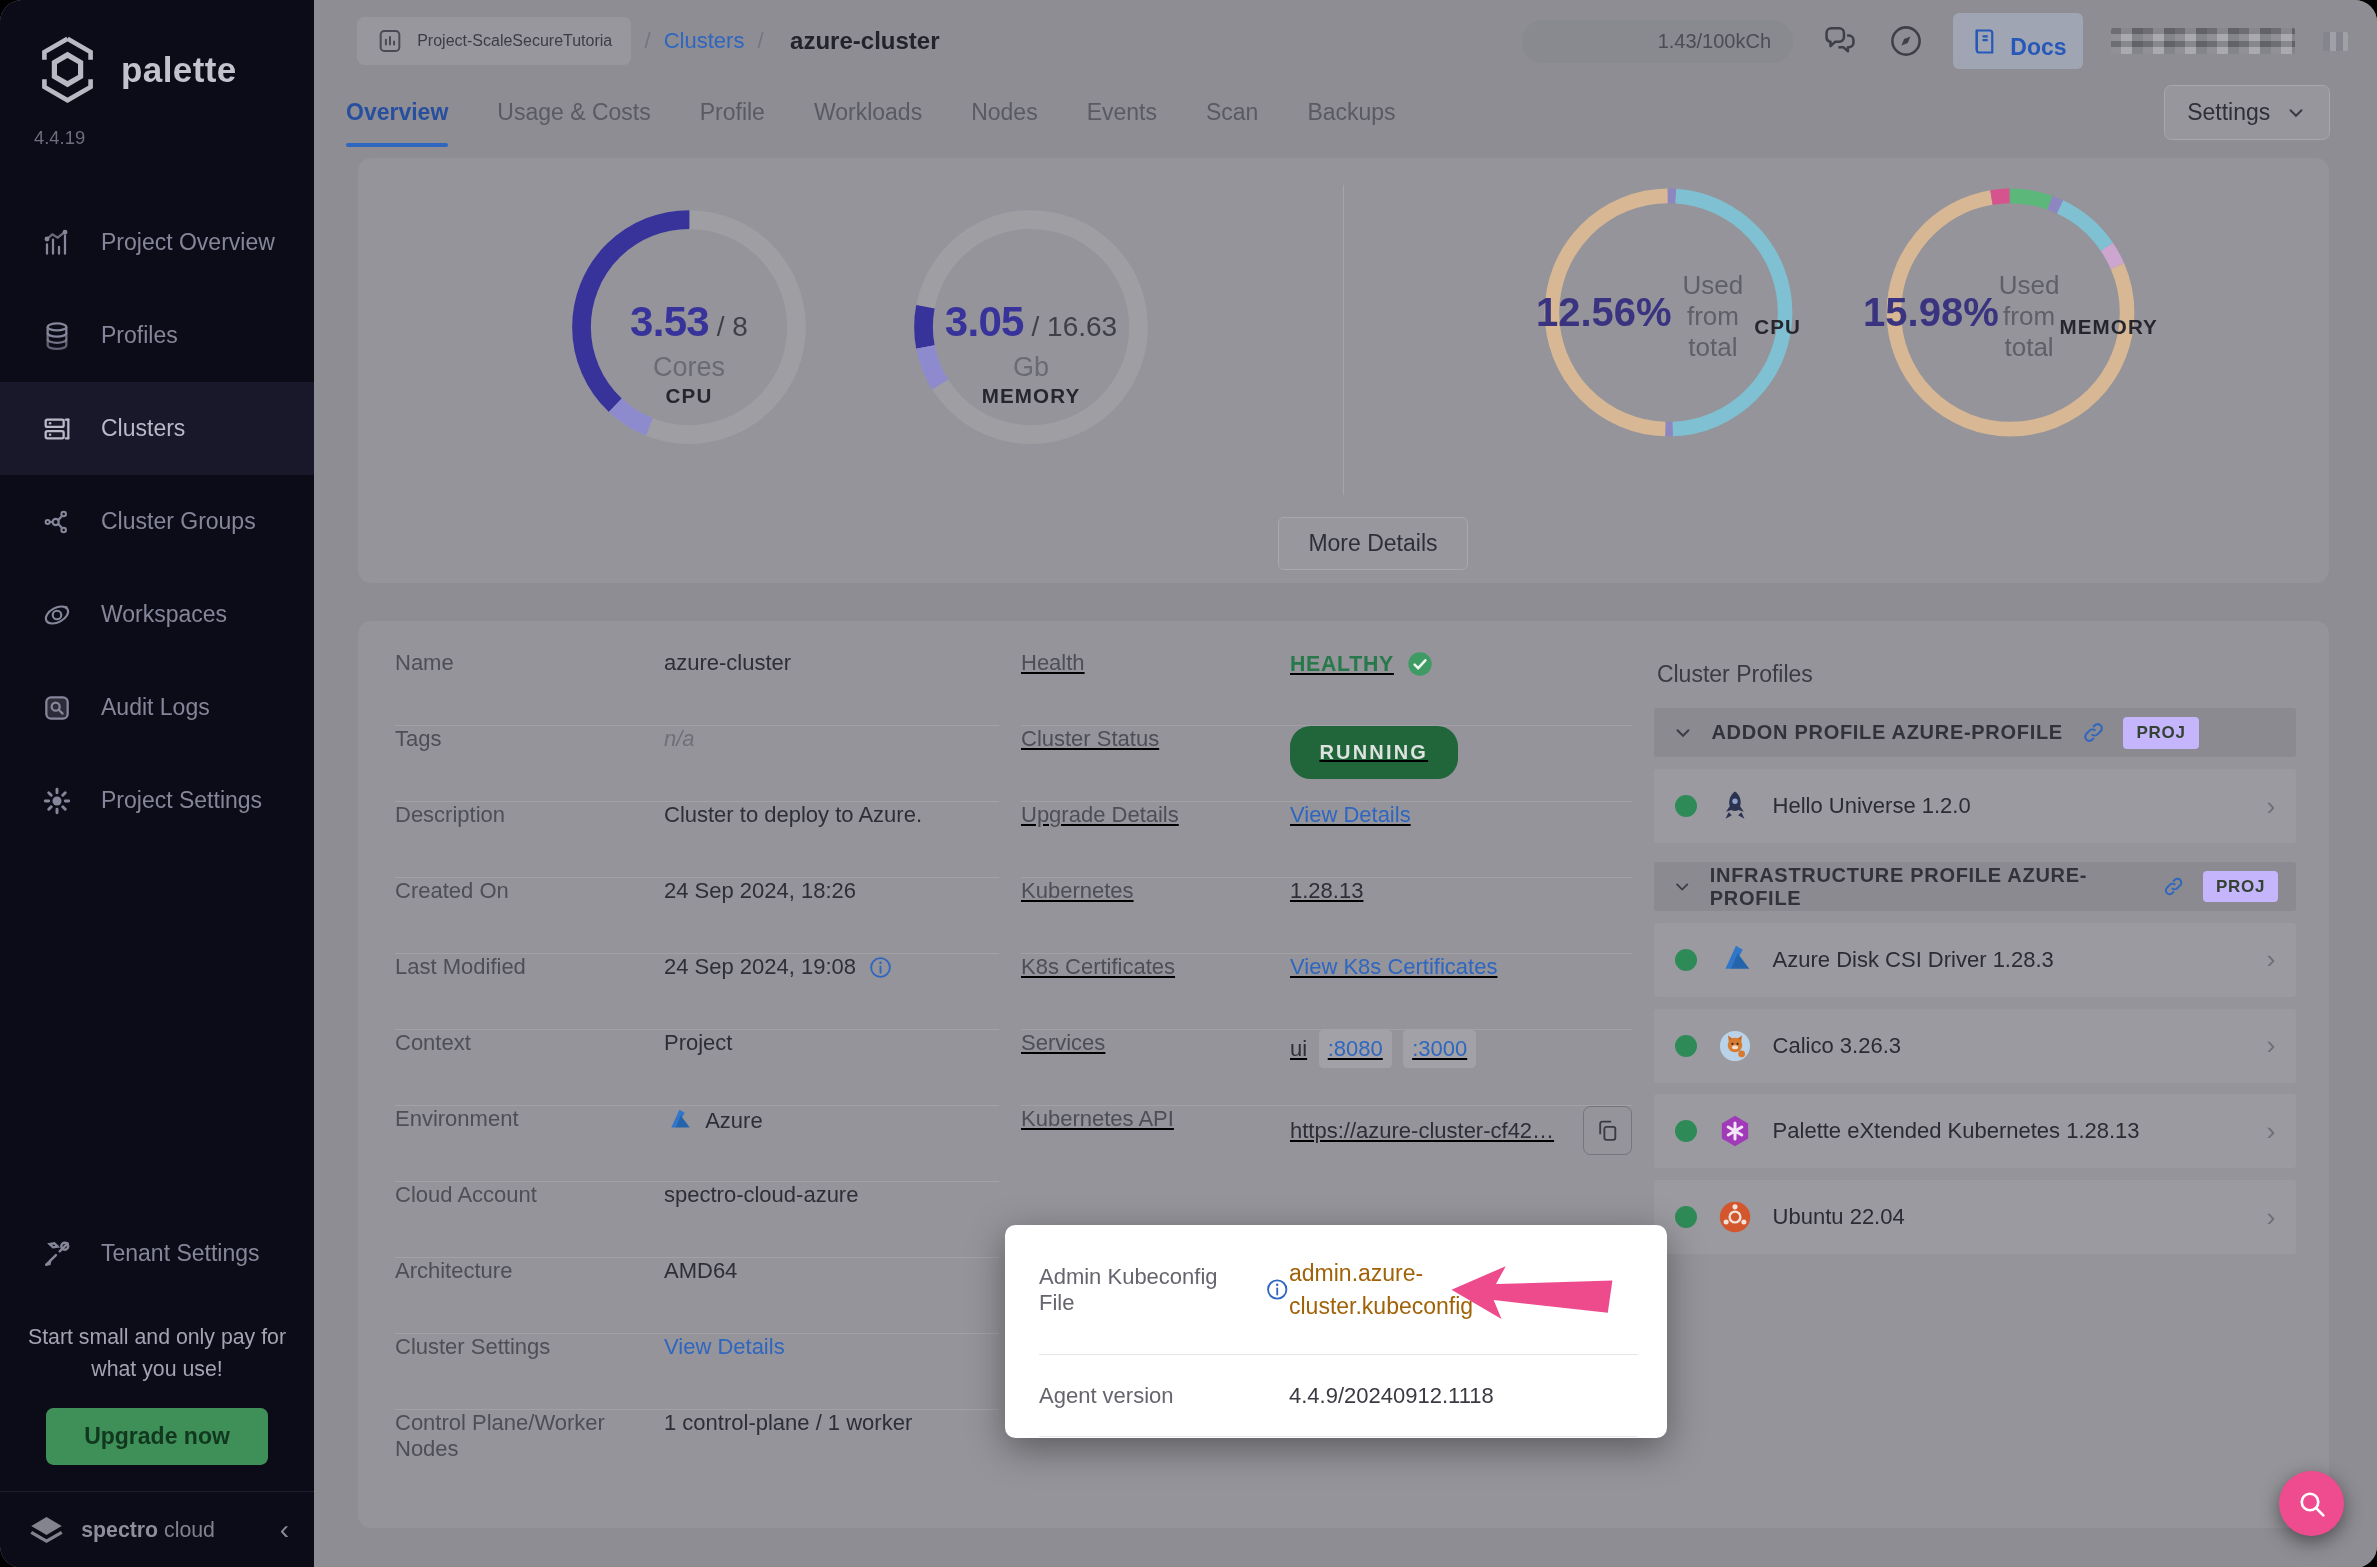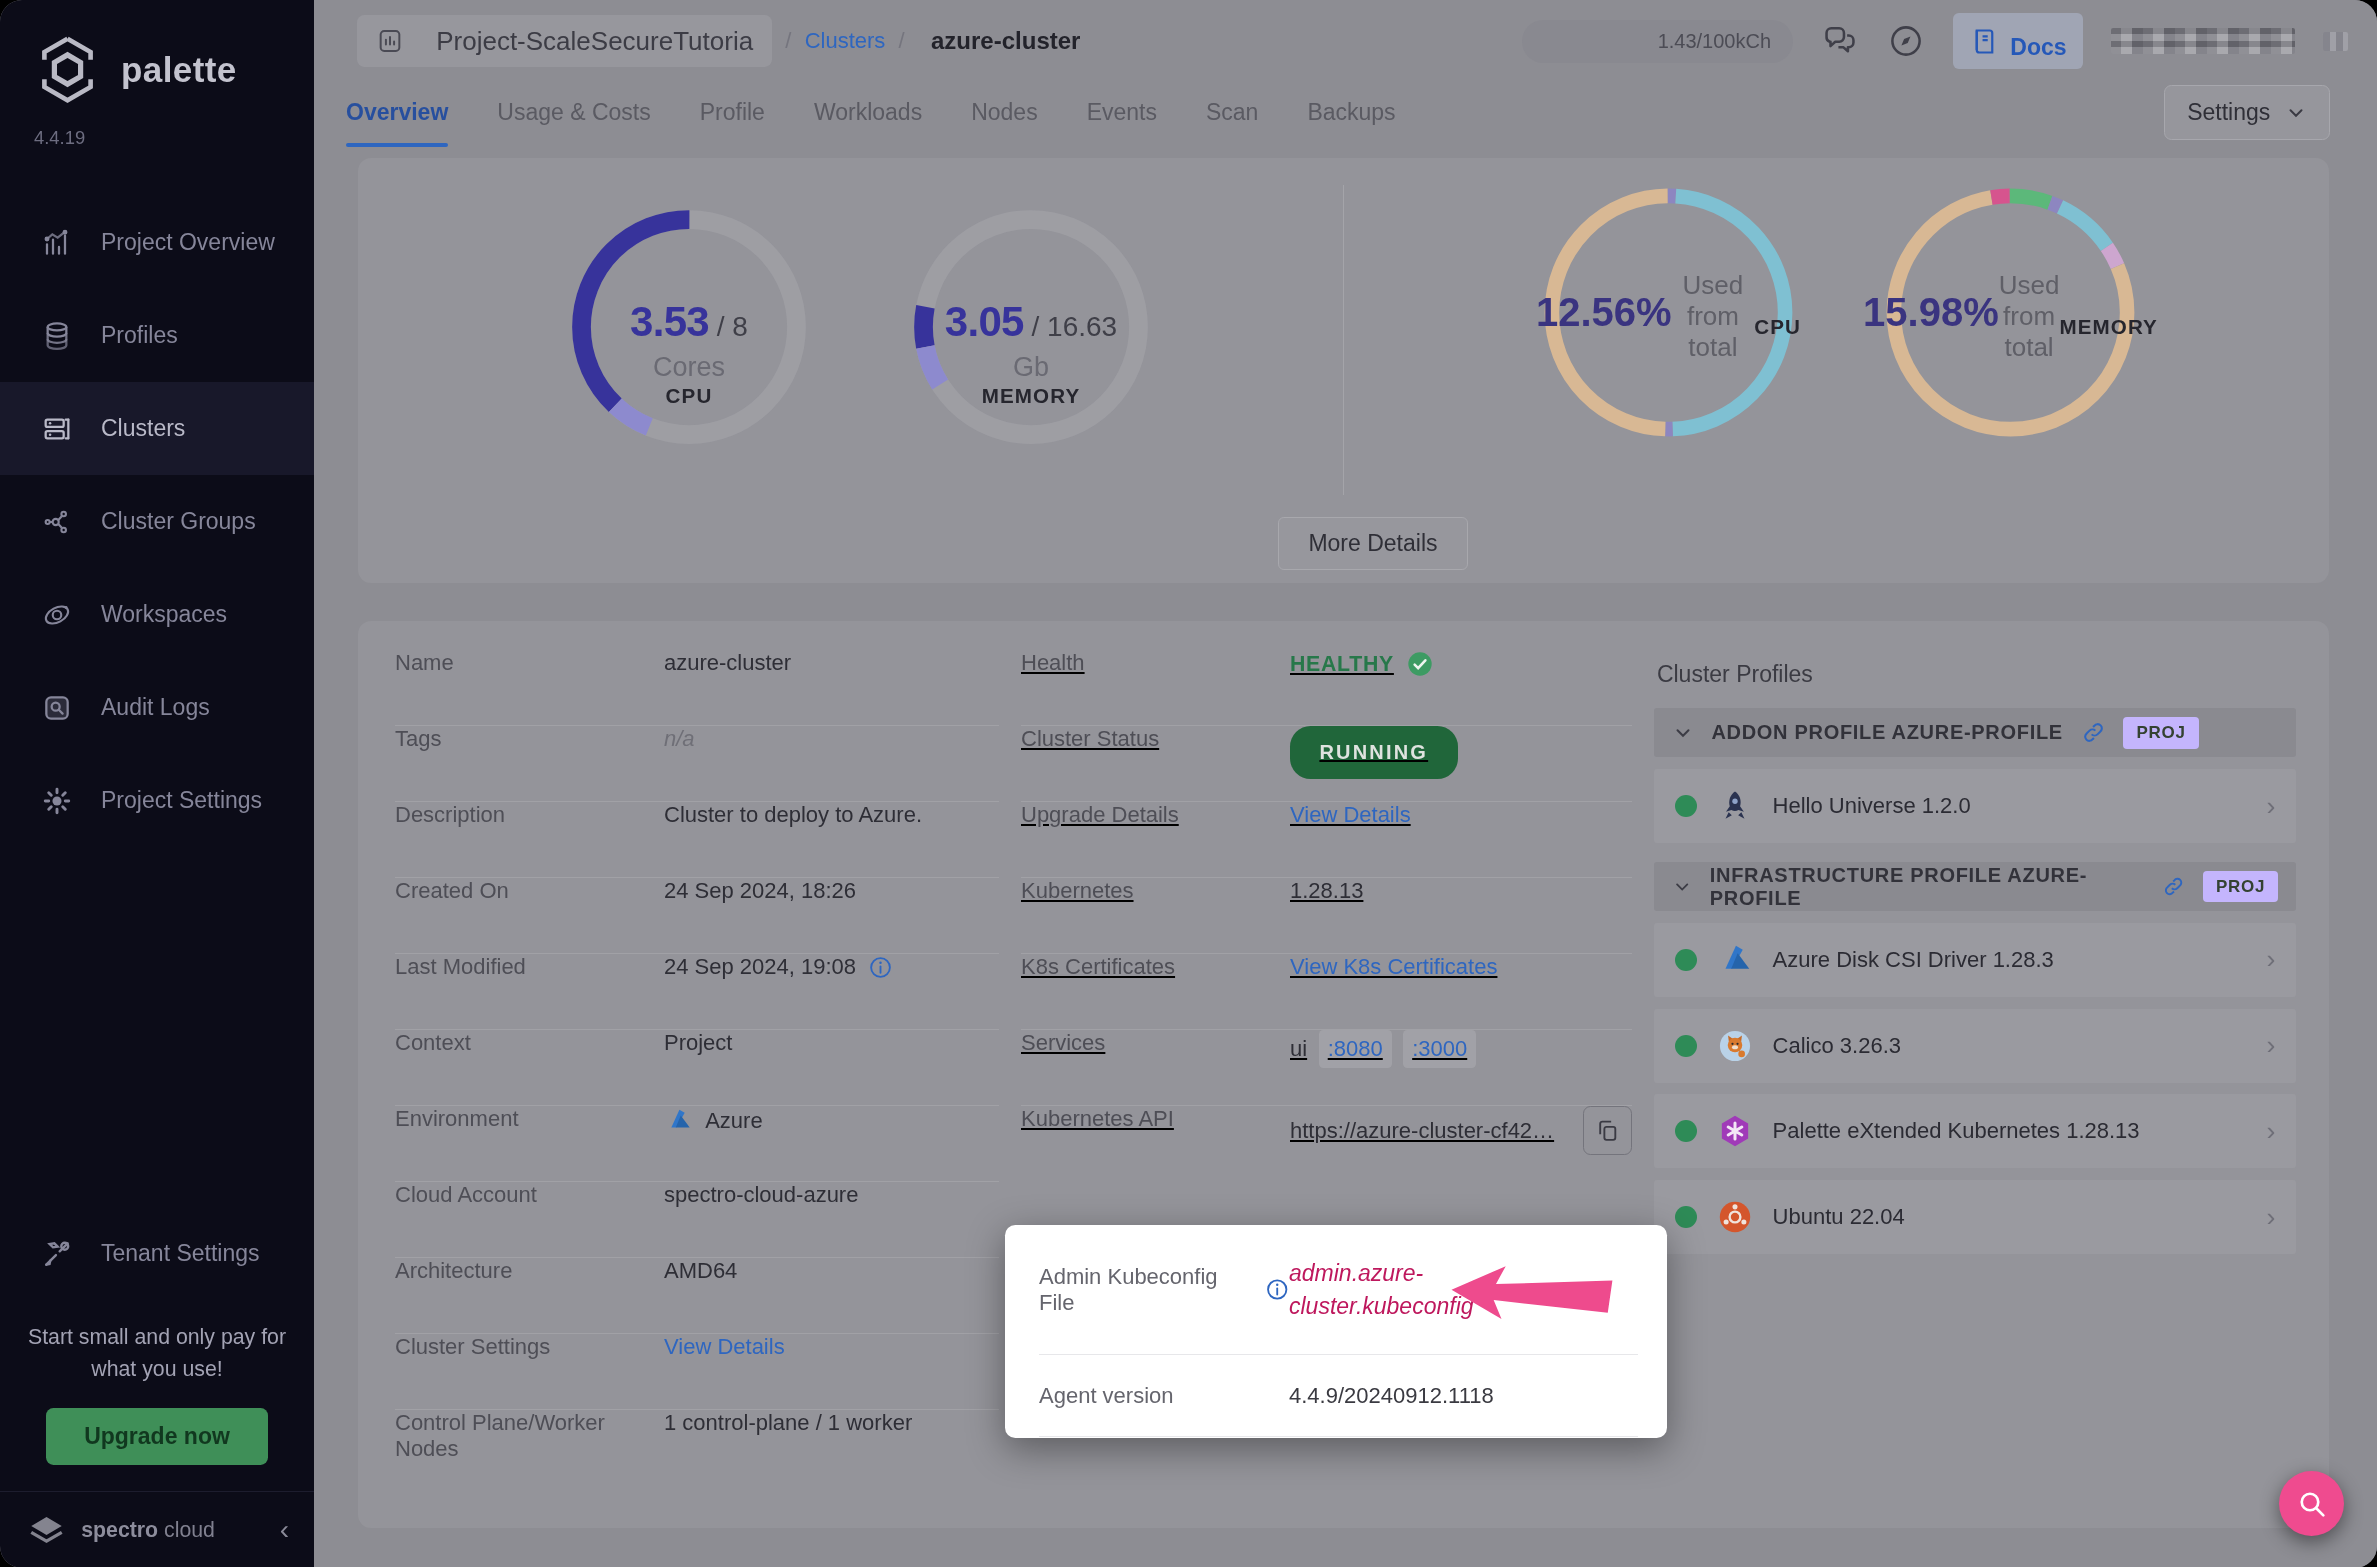--- a/index.html
+++ b/index.html
@@ -25,21 +25,21 @@
   .sf-logo { width:43px; height:43px; }
   .sf-text { font-size:21.3px; color:#80808f; }
   .sf-text b { font-weight:600; color:#8d8d9c; }
   .collapse { margin-left:auto; color:#8a8a98; font-size:28px; cursor:pointer; line-height:1; }
 
   
   .main { position:absolute; left:314px; top:0; right:0; bottom:0; background:#8d8d93; }
   .topbar { height:72px; display:flex; align-items:center; padding:10.3px 29.4px 0 43px; }
   .crumb-pill { display:flex; align-items:center; gap:13.2px; background:#97979d; border-radius:7.4px; padding:10.3px 19px; cursor:pointer; }
   .crumb-pill .cicon { width:28px; height:28px; color:#4a4a54; }
-  .crumb-project { font-size:26px; color:#3c3c45;margin-left:19px; }
+  .crumb-project { font-size:16px; color:#3c3c45; }
   .crumb-sep { color:#75757e; font-size:22px; margin:0 13.2px; }
   .crumb-link { color:#2e66c0; font-size:22px; text-decoration:none; cursor:pointer; }
   .crumb-current { color:#23232b; font-size:24px; font-weight:600; margin-left:13.2px; }
   .top-right { margin-left:auto; display:flex; align-items:center; gap:28px; }
   .usage-pill { width:271px; height:43px; border-radius:21.3px; background:#898990; display:flex; align-items:center; justify-content:flex-end; padding-right:22px; font-size:20px; color:#4c4c55; }
   .tbicon { width:38px; height:38px; color:#3f3f49; cursor:pointer; }
   .docs-chip { display:flex; align-items:center; gap:10.3px; background:#a0a5b4; border-radius:5.9px; padding:8.8px 16px; cursor:pointer; }
   .docs-chip .tbicon { width:31px; height:31px; color:#2558b8; }
   .docs-label { color:#2558b8; font-size:23px; font-weight:600;margin-top:12px; }
   .pixel-name { width:184px; height:26.5px; background:
@@ -112,21 +112,21 @@
   .cp-name { font-size:22px; color:#2b2b33; }
   .cp-arrow { margin-left:auto; color:#6f6f78; font-size:26.5px; }
 
   
   .spotlight { position:absolute; left:1005px; top:1225px; width:662px; height:213px; background:#ffffff; border-radius:10.3px; box-shadow:0 10.3px 37px rgba(0,0,0,.38); z-index:6; padding:0 29.4px 0 34px; }
   .srow { display:flex; align-items:center; border-bottom:0.7px solid #e7e7ea; position:relative; }
   .srow.first { height:130px; }
   .srow.second { height:82px; }
   .srow .slabel { width:250px; flex:0 0 auto; font-size:22px; color:#65656d; display:flex; align-items:center; gap:10.3px; }
   .srow .svalue { font-size:22px; color:#3a3a41; }
-  .kube-link { display:block; width:265px; font-size:23px; color:#be185d; text-decoration:none; line-height:1.4; overflow-wrap:anywhere; cursor:pointer;font-style:italic; }
+  .kube-link { display:block; width:265px; font-size:23px; color:#a16207; text-decoration:none; line-height:1.4; overflow-wrap:anywhere; cursor:pointer; }
   .spot-arrow { position:absolute; right:22px; top:38px; width:169px; height:62px; transform:rotate(3deg); }
 
   
   .fab { position:absolute; right:33px; bottom:32px; width:65px; height:65px; border-radius:50%; background:#ef4b8f; border:none; box-shadow:0 5.9px 19px rgba(0,0,0,.45); display:flex; align-items:center; justify-content:center; cursor:pointer; z-index:8; }
   .fab svg { width:32px; height:32px; }
 </style>
 </head>
 <body>
 
 <div class="window">

